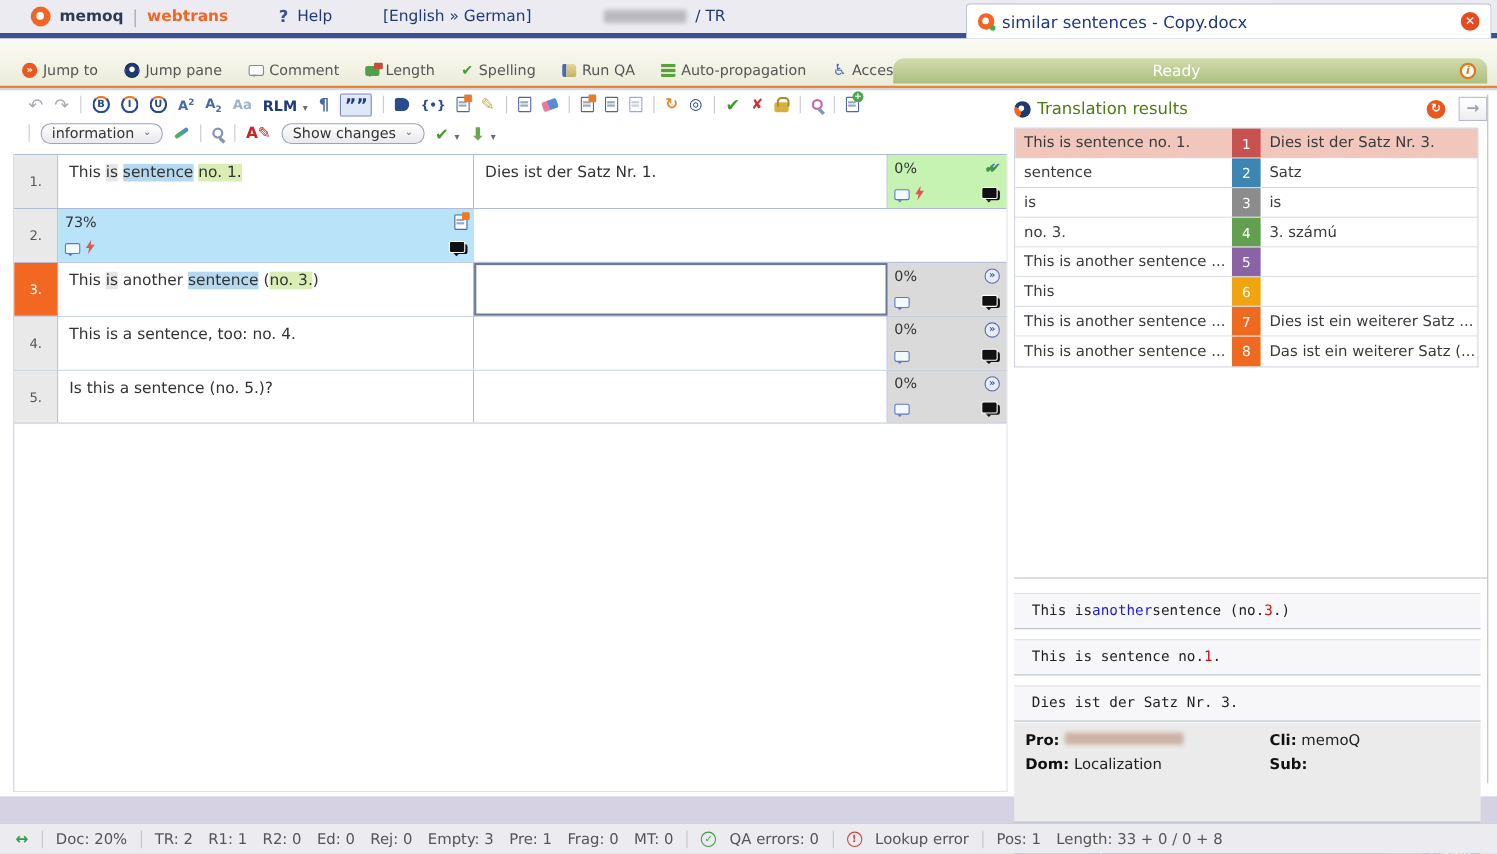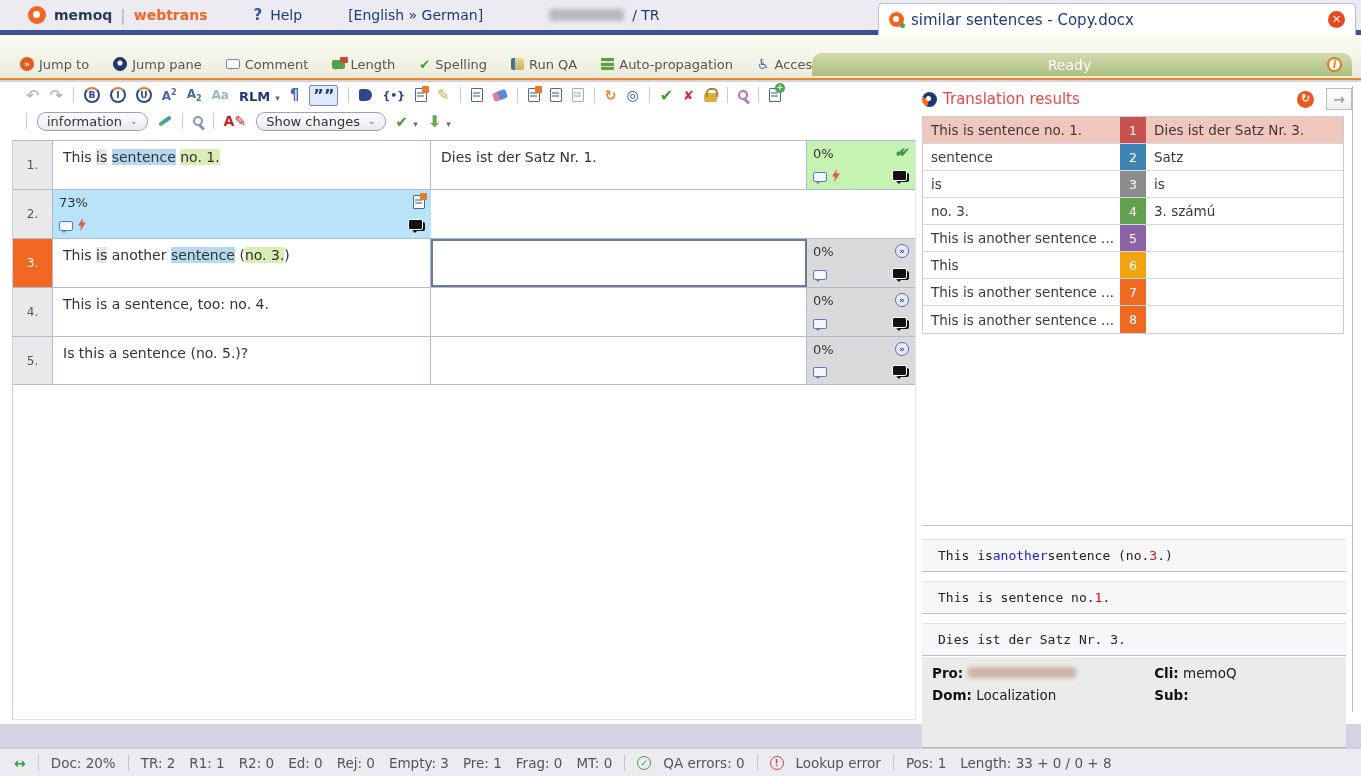--- a/index.html
+++ b/index.html
@@ -118,21 +118,21 @@
   .bub-fill { position:relative; width:13px; height:9px; background:#111; border-radius:2px; margin-left:5px; }
   .bub-fill::before { content:""; position:absolute; left:-4px; top:-3px; width:13px; height:9px; background:#111; border:1px solid #fff; border-radius:2px; }
   .bub-fill::after { content:""; position:absolute; left:1px; bottom:-4px; border:2.5px solid transparent; border-top-color:#111; }
 
   
   #panel { position:absolute; left:922px; top:4px; width:430px; height:626px; background:#fff; }
   #panel-right-edge { position:absolute; left:1352px; top:4px; width:1px; height:626px; background:#b8bcc8; }
   #tr-head { display:flex; align-items:center; height:26px; gap:6px; }
   .tr-eye { width:15px; height:15px; border-radius:50%; background:conic-gradient(from 200deg,#f26522 0 90deg,#1f3a6e 90deg 360deg); position:relative; }
   .tr-eye::after { content:""; position:absolute; left:4px; top:4px; width:5px; height:5px; background:#fff; border-radius:50%; }
-  #tr-head .t { color:#ef4444; font-size:15px; flex:1; }
+  #tr-head .t { color:#4d7c0f; font-size:15px; flex:1; }
   .refresh { width:17px; height:17px; border-radius:50%; background:#e8581f; color:#fff; font-size:11px; font-weight:bold;
     text-align:center; line-height:16px; }
   .arrow-btn { width:26px; height:22px; border:1px solid #b8bcc8; background:linear-gradient(#fff,#eee);
     color:#9aa0aa; font-size:14px; font-weight:bold; text-align:center; line-height:20px; margin-left:6px; }
   #results { margin-top:4px; border:1px solid #c8ccd8; width:422px; }
   .res-row { display:grid; grid-template-columns:1fr 26px 1fr; height:27px; border-bottom:1px solid #d4d8e2; background:#fff; }
   .res-row:last-child { border-bottom:none; }
   .res-row.sel { background:#f1c6bc; }
   .res-cell { font-size:13.5px; color:#3a3a3a; padding:0 8px; display:flex; align-items:center; white-space:nowrap; overflow:hidden; }
   .res-badge { color:#fff; font-size:12.5px; display:flex; align-items:center; justify-content:center; }
@@ -420,24 +420,26 @@
           <div class="res-badge" style="background: rgb(138, 99, 165);">5</div>
         </div>
         <div class="res-row">
           <div class="res-cell">This</div>
           <div class="res-badge" style="background: rgb(240, 164, 16);">6</div>
           <div class="res-cell"></div>
         </div>
         <div class="res-row">
           <div class="res-cell">This is another sentence ...</div>
           <div class="res-badge" style="background: rgb(238, 106, 32);">7</div>
+          <div class="res-cell">Dies ist ein weiterer Satz ...</div>
         </div>
         <div class="res-row">
           <div class="res-cell">This is another sentence ...</div>
           <div class="res-badge" style="background: rgb(238, 106, 32);">8</div>
+          <div class="res-cell">Das ist ein weiterer Satz (...</div>
         </div>
       </div>
     <div id="cmp-divider"></div>
     <div id="cmp-area">
         <div class="cmp-box" style="top: 453px;">
           <span>This is </span>
           <span class="cmp-ins">another</span>
           <span> sentence (no. </span>
           <span class="cmp-chg">3</span>
           <span>.)</span>

